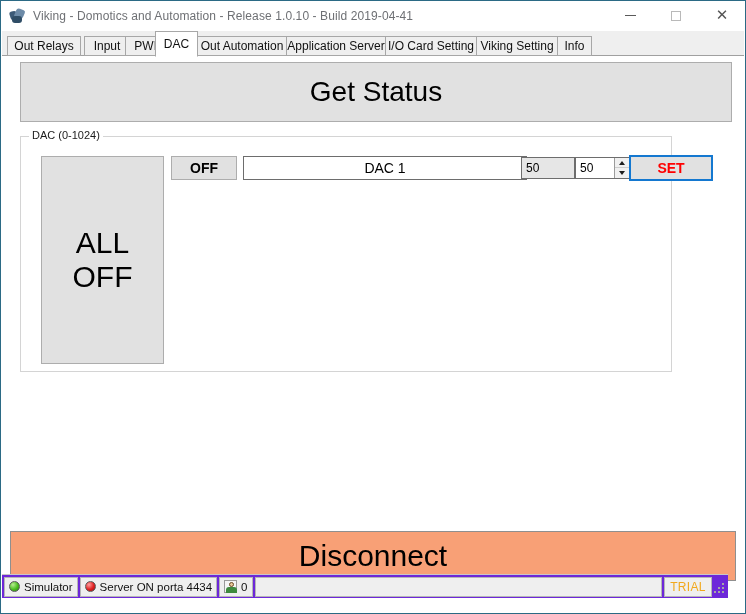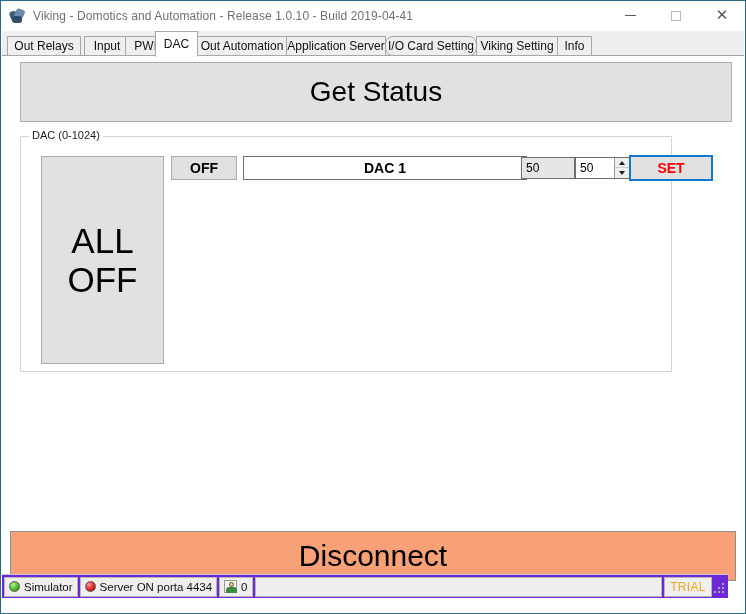--- a/index.html
+++ b/index.html
@@ -128,38 +128,38 @@
     font-size: 11px; color: #1b1b1b;
   }
 
   #all-off-btn {
     position: absolute; left: 20px; top: 19px;
     width: 123px; height: 208px;
     background: #e1e1e1;
     border: 1px solid #adadad;
     display: flex; flex-direction: column;
     align-items: center; justify-content: center;
-    font-size: 35px; color: #000; line-height: 1.12;
+    font-size: 30px; color: #000; line-height: 1.12;
   }
 
   #dac1-onoff {
     position: absolute; left: 150px; top: 19px;
     width: 66px; height: 24px;
     background: #e1e1e1;
     border: 1px solid #adadad;
     display: flex; align-items: center; justify-content: center;
     font-size: 14px; font-weight: bold; color: #000;
   }
   #dac1-name {
     position: absolute; left: 222px; top: 19px;
     width: 284px; height: 24px;
     background: #ffffff;
     border: 1px solid #6d6d6d;
     display: flex; align-items: center; justify-content: center;
-    font-size: 14px; font-weight: bold; color: #000;
+    font-size: 14px; font-weight: normal; color: #000;
   }
   #dac1-readout {
     position: absolute; left: 500px; top: 20px;
     width: 54px; height: 22px;
     background: #e6e6e6;
     border: 1px solid #6d6d6d;
     display: flex; align-items: center;
     padding-left: 4px;
     font-size: 12px; color: #000;
   }
@@ -306,21 +306,21 @@
     </div>
   </div>
 
   <div id="tabstrip">
     <div class="tab" style="left:5px;  width:74px;">Out Relays</div>
     <div class="tab" style="left:82px; width:46px;">Input</div>
     <div class="tab" style="left:123px;width:48px;">PWM</div>
     <div class="tab selected" style="left:153px;width:43px;">DAC</div>
     <div class="tab" style="left:195px;width:90px;">Out Automation</div>
     <div class="tab" style="left:284px;width:100px;">Application Server</div>
-    <div class="tab" style="left:383px;width:92px;border-radius:8px;">I/O Card Setting</div>
+    <div class="tab" style="left:383px;width:92px;">I/O Card Setting</div>
     <div class="tab" style="left:474px;width:82px;">Viking Setting</div>
     <div class="tab" style="left:555px;width:35px;">Info</div>
   </div>
 
   <div id="client">
 
     <div id="get-status-btn">Get Status</div>
 
     <div id="dac-group">
       <div id="dac-group-label">DAC (0-1024)</div>

